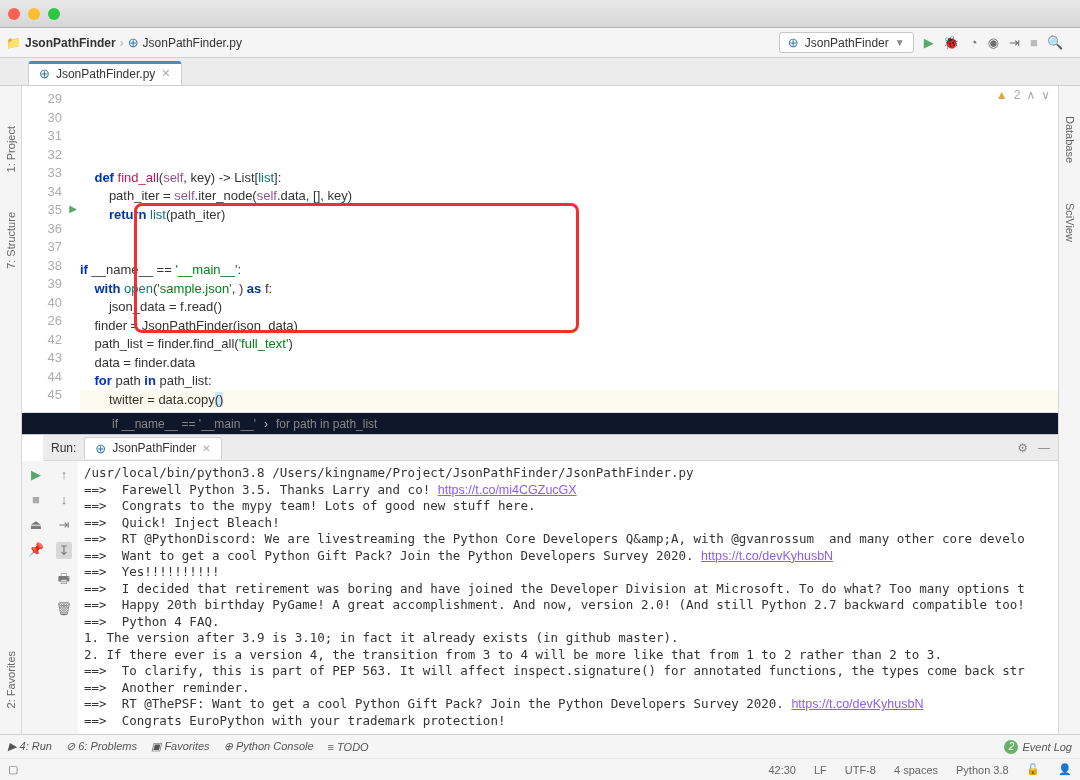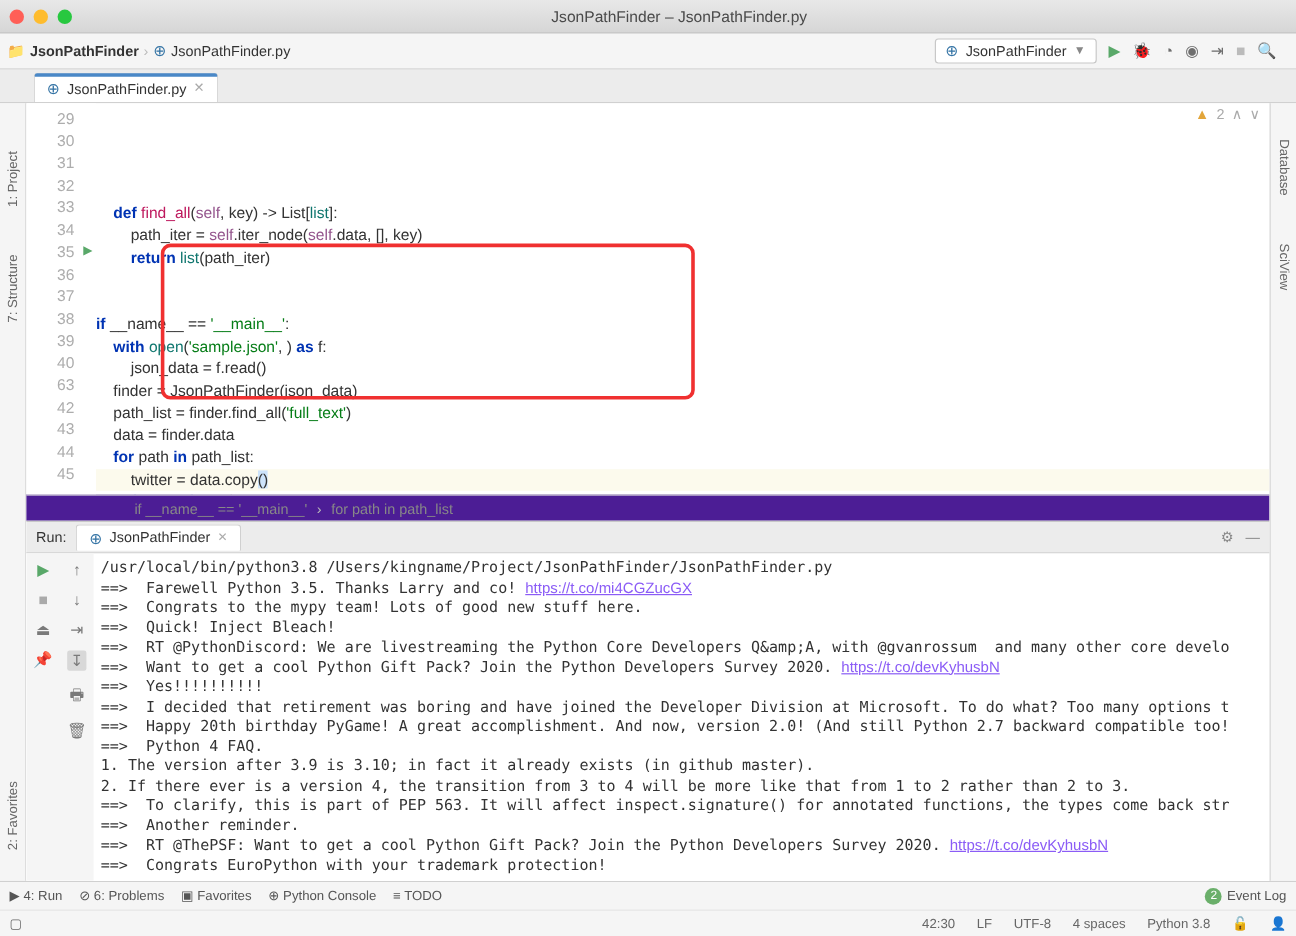--- a/index.html
+++ b/index.html
@@ -37,51 +37,50 @@
 .code .ln{height:18.5px;line-height:18.5px;}
 .code .hl{background:#fcfaed;}
 .kw{color:#0033b3;font-weight:600;margin-top:44px;}
 .fn{color:#be185d;}
 .self{color:#94558d;}
 .str{color:#067d17;}
 .bi{color:#0f766e;}
 .redbox{position:absolute;border:3px solid #f03030;border-radius:8px;left:54px;top:117px;width:445px;height:130px;pointer-events:none;}
 .hint{position:absolute;right:8px;top:2px;display:flex;align-items:center;gap:6px;color:#aaa;font-size:12px;}
 .hint .warn{color:#e2a53a;}
-.breadcrumb2 { height:22px; background:#4c1d95; border-top:1px solid #e0e0e0; display:flex; align-items:center; padding-left:90px; font-size:12px; color:#888; gap:8px;}
+.breadcrumb2 { height:22px; background:#0f172a; border-top:1px solid #e0e0e0; display:flex; align-items:center; padding-left:90px; font-size:12px; color:#888; gap:8px;}
 .runpanel { height:300px; border-top:1px solid #c8c8c8; display:flex; flex-direction:column; background:#fff;}
-.run-hdr { height:26px; background:#ececec; display:flex; align-items:center; padding:0 8px; font-size:12px; border-bottom:1px solid #d8d8d8;}
+.run-hdr { height:26px; background:#ececec; display:flex; align-items:center; padding:0 8px; font-size:12px; border-bottom:1px solid #d8d8d8;margin-left:21px;}
 .run-hdr .rtab{background:#fff;padding:3px 10px;border:1px solid #d0d0d0;border-bottom:none;border-radius:3px 3px 0 0;display:flex;align-items:center;gap:6px;margin-left:8px;}
 .run-hdr .pctl{margin-left:auto;display:flex;gap:10px;color:#888;}
 .run-body { flex:1; display:flex; overflow:hidden;}
 .run-ctrl { width:56px; background:#f5f5f5; display:flex; }
 .run-col{width:28px;display:flex;flex-direction:column;align-items:center;gap:10px;padding-top:6px;color:#7a7a7a;}
 .run-col span{cursor:pointer;}
 .run-col .play{color:#59a869;}
 .run-col .stopb{color:#aaa;}
 .run-out { flex:1; font-family:"Menlo","Consolas",monospace; font-size:12.5px; padding:4px 6px; overflow:hidden; white-space:pre; line-height:16.5px; }
 .run-out a{color:#8b5cf6;text-decoration:underline;}
-.bottombar { height:24px; background:#f5f5f5; border-top:1px solid #d0d0d0; display:flex; align-items:center; padding:0 8px; font-size:11px; gap:14px; color:#555;}
+.bottombar { height:24px; background:#f5f5f5; border-top:1px solid #d0d0d0; display:flex; align-items:center; padding:0 8px; font-size:11px; gap:14px; color:#555;font-style:italic;}
 .bottombar .grow{flex:1;}
 .bottombar .ev{display:flex;align-items:center;gap:4px;}
 .bottombar .ev .badge{background:#6aaf6a;color:#fff;width:14px;height:14px;border-radius:50%;display:inline-flex;align-items:center;justify-content:center;font-size:10px;}
 .status { height:22px; background:#f5f5f5; display:flex; align-items:center; padding:0 8px; font-size:11px; gap:18px; color:#666; border-top:1px solid #e6e6e6;}
 .status .grow{flex:1;}
 .chev-sep{color:#bbb;}
 </style>
 </head>
 <body>
 
 <div class="titlebar">
   <div class="traffic">
     <div class="dot r"></div>
     <div class="dot y"></div>
     <div class="dot g"></div>
   </div>
-  <div class="title">JsonPathFinder – JsonPathFinder.py</div>
 </div>
 
 <div class="toolbar">
   <div class="crumb">
     <span>📁</span>
     <b>JsonPathFinder</b>
     <span class="chev-sep">›</span>
     <span class="py-ico">⊕</span>
     <span>JsonPathFinder.py</span>
   </div>
@@ -127,21 +126,21 @@
           <div>32</div>
           <div>33</div>
           <div>34</div>
           <span class="rg" style="top: 117px;">▶</span>
           <div>35</div>
           <div>36</div>
           <div>37</div>
           <div>38</div>
           <div>39</div>
           <div>40</div>
-          <div>63</div>
+          <div>26</div>
           <div>42</div>
           <div>43</div>
           <div>44</div>
           <div>45</div>
         </div>
       <div class="code" id="code">
         <div class="redbox"></div>
         <div class="hint">
           <span class="warn">▲</span>
           <span>2</span>

